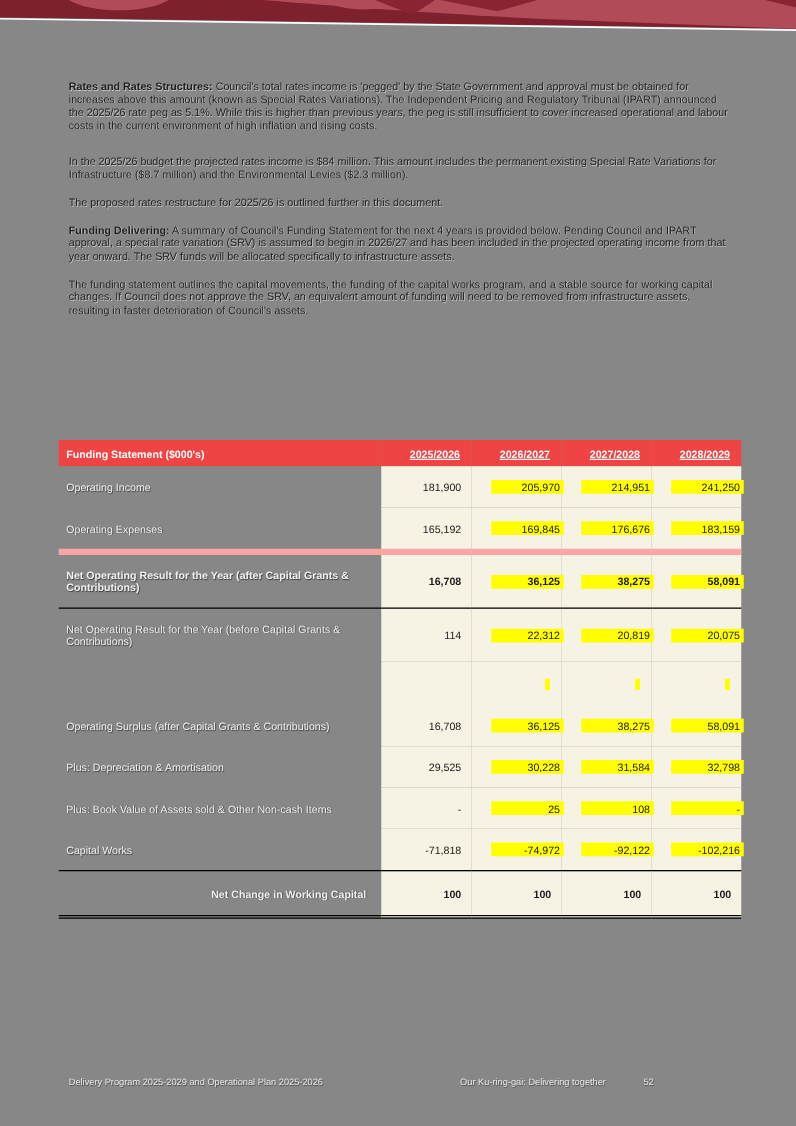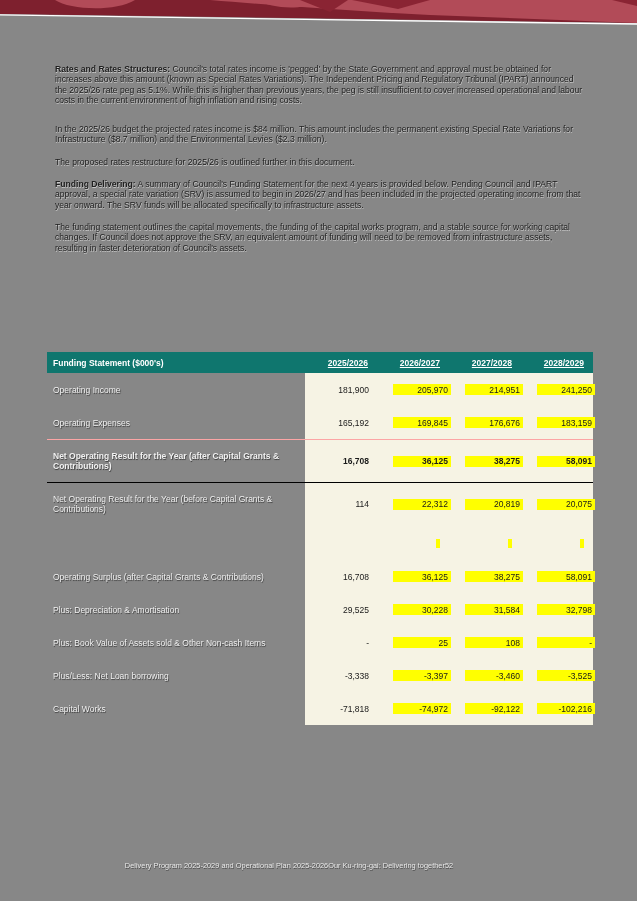--- a/index.html
+++ b/index.html
@@ -31,21 +31,21 @@
   
   table.fundtable {
     position:absolute; left:47px; top:352px;
     width:546px; border-collapse:collapse; table-layout:fixed;
     font-size:8.5px; line-height:10px;
   }
   .fundtable col.c-label { width:258px; }
   .fundtable col.c-year  { width:72px; }
 
   .fundtable th {
-    background:#0f766e; color:#ffffff; font-weight:bold;
+    background:#ef4444; color:#ffffff; font-weight:bold;
     height:17px; padding:2px 4px; text-align:right;
   }
   .fundtable th.t-title { text-align:left; padding-left:6px; }
   .fundtable th.t-year  { padding-right:9px;text-decoration:underline; }
 
   .fundtable td { padding:11px 0; vertical-align:middle; height:11px; }
 
   td.lbl {
     color:#f1f1f1;
     text-shadow:0.6px 0.6px 0.7px rgba(0,0,0,0.55);
@@ -57,34 +57,34 @@
   td.val {
     background:#f6f3e4; text-align:right; color:#1a1a1a;
     padding-right:5px;
     text-decoration:underline;
   }
   tr.boldrow td.val, tr.totalrow td.val { font-weight:bold; }
 
   .num { display:inline-block; min-width:52px; text-align:right; padding:0.5px 3px; }
   .num.hl { background:#ffff00;margin-left:16px; }
 
-  tr.boldrow td { border-top:1px solid #fca5a5; border-bottom:1px solid #000; }
+  tr.boldrow td { border-top:5px solid #fca5a5; border-bottom:1px solid #000; }
   tr.totalrow td { border-top:1px solid #000; border-bottom:3px double #000; height:13px; }
 
   tr.spacer td { height:13px; }
   .sliver { display:inline-block; width:4px; height:9px; background:#ffff00; margin-right:4px; vertical-align:middle; }
 
   
   .footer {
     position:absolute; top:861px; left:55px; width:468px;
-    display:flex; justify-content:center; align-items:baseline;
+    display:flex; justify-content:space-between; align-items:baseline;
     font-size:7.4px; color:#e9e9e9;
     text-shadow:0.5px 0.5px 0.6px rgba(0,0,0,0.45);
   }
-  .footer .right-group { display:flex; }
+  .footer .right-group { display:flex; gap:30px; }
 </style>
 </head>
 <body>
 
 <div class="band">
   <svg width="637" height="28" viewBox="0 0 637 28" xmlns="http://www.w3.org/2000/svg">
     <polygon points="0,0 637,0 637,23 0,14" fill="#7e202e"></polygon>
     <path d="M210,0 L637,0 L637,23 L430,15 C350,11 270,5 210,0 Z" fill="#b24b58"></path>
     <path d="M55,0 C70,10 115,12 135,0 Z" fill="#b24b58"></path>
     <path d="M258,0 C270,8 300,11 318,2 L320,0 Z" fill="#b24b58"></path>
@@ -171,32 +171,32 @@
       <td class="val"><span class="num hl">32,798</span></td>
     </tr>
     <tr>
       <td class="lbl">Plus: Book Value of Assets sold &amp; Other Non-cash Items</td>
       <td class="val"><span class="num">-</span></td>
       <td class="val"><span class="num hl">25</span></td>
       <td class="val"><span class="num hl">108</span></td>
       <td class="val"><span class="num hl">-</span></td>
     </tr>
     <tr>
-      <td class="lbl">Plus/Less: Net Loan borrowing</td>
-      <td class="val"><span class="num">-3,338</span></td>
-      <td class="val"><span class="num hl">-3,397</span></td>
-      <td class="val"><span class="num hl">-3,460</span></td>
-      <td class="val"><span class="num hl">-3,525</span></td>
-    </tr>
-    <tr>
       <td class="lbl">Capital Works</td>
       <td class="val"><span class="num">-71,818</span></td>
       <td class="val"><span class="num hl">-74,972</span></td>
       <td class="val"><span class="num hl">-92,122</span></td>
       <td class="val"><span class="num hl">-102,216</span></td>
+    </tr>
+    <tr class="totalrow">
+      <td class="lbl">Net Change in Working Capital</td>
+      <td class="val"><span class="num">100</span></td>
+      <td class="val"><span class="num">100</span></td>
+      <td class="val"><span class="num">100</span></td>
+      <td class="val"><span class="num">100</span></td>
     </tr>
   </tbody>
 </table>
 
 <div class="footer">
   <span>Delivery Program 2025-2029 and Operational Plan 2025-2026</span>
   <span class="right-group">
     <span>Our Ku-ring-gai: Delivering together</span>
     <span>52</span>
   </span>

